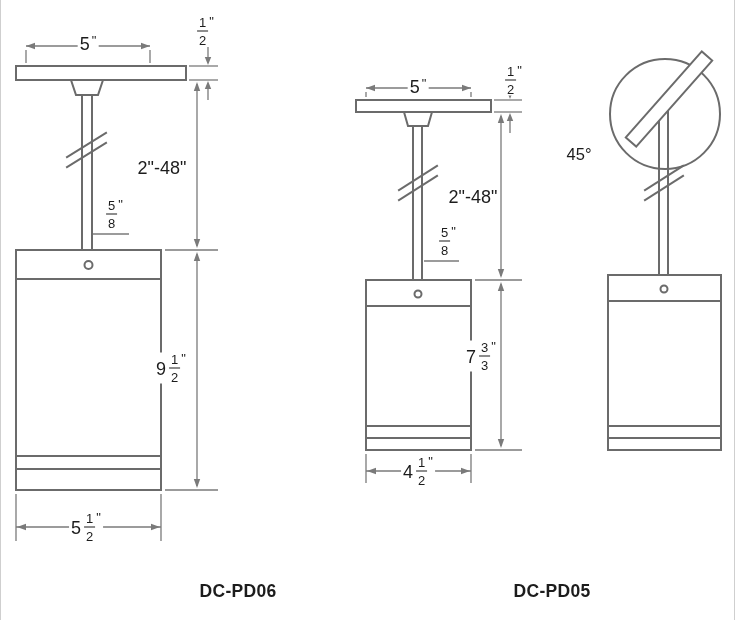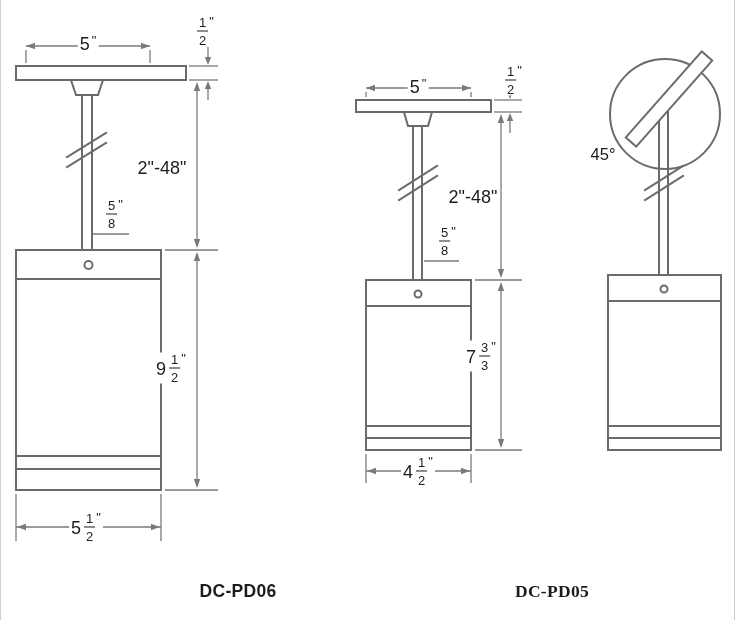--- a/index.html
+++ b/index.html
@@ -232,17 +232,17 @@
 
   <div class="dim" style="left:417px; top:471px;">
     <span class="whole">4</span>
       <span class="frac">
         <span class="fn">1</span>
         <span class="fd">2</span>
       </span>
       <span class="unit">"</span>
   </div>
 
-  <div class="dim small" style="left:602px; top:154px;">45°</div>
-
-  <div class="model" style="left:551px; top:591px;font-family:Liberation Serif, serif;">DC-PD05</div>
+  <div class="dim small" style="left:578px; top:154px;">45°</div>
+
+  <div class="model" style="left:551px; top:591px;">DC-PD05</div>
 
 </div>
 
 </body></html>

